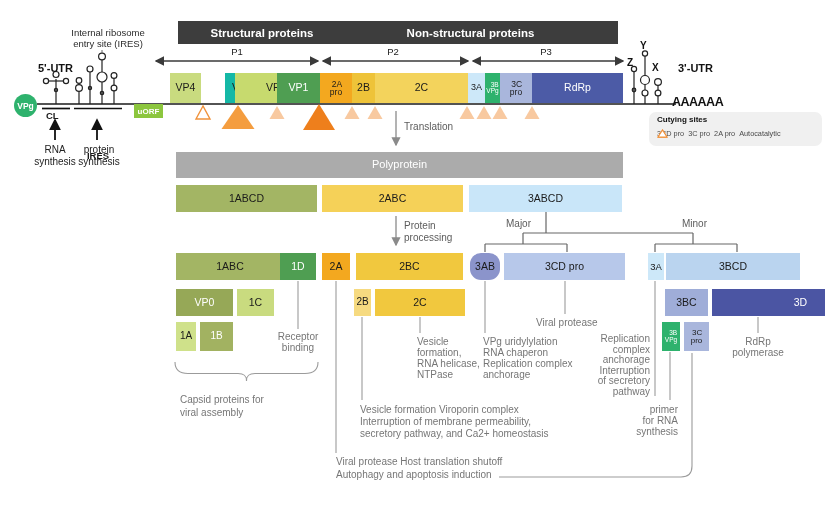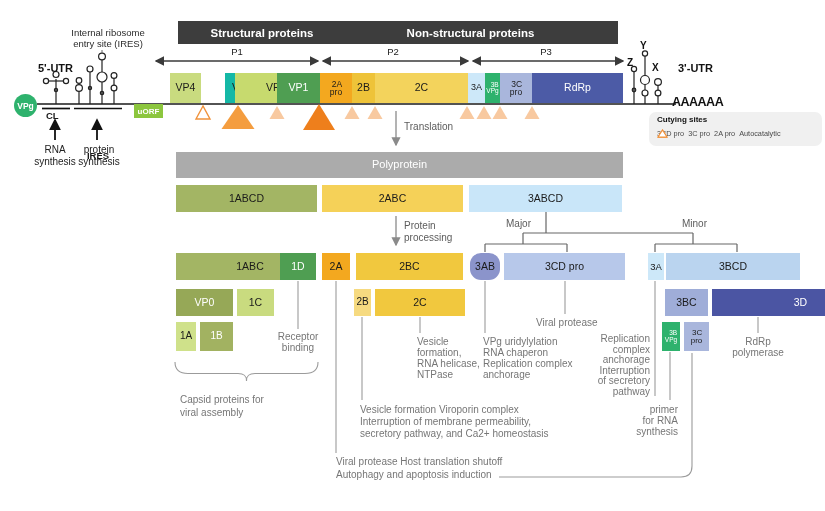--- a/index.html
+++ b/index.html
@@ -222,21 +222,21 @@
 
   <div class="box" style="left:176px;top:185px;width:141px;height:27px;background:#a3b564;">1ABCD</div>
   <div class="box" style="left:322px;top:185px;width:141px;height:27px;background:#f5d158;">2ABC</div>
   <div class="box" style="left:469px;top:185px;width:153px;height:27px;background:#c9e6f9;">3ABCD</div>
 
   <div class="flowlabel pre" style="left:404px;top:220px;">Protein
 processing</div>
   <div class="flowlabel" style="left:506px;top:218px;">Major</div>
   <div class="flowlabel" style="left:682px;top:218px;">Minor</div>
 
-  <div class="box" style="left:176px;top:253px;width:108px;height:27px;background:#a3b564;padding-left:20px;">1ABC</div>
+  <div class="box" style="left:176px;top:253px;width:108px;height:27px;background:#a3b564;">1ABC</div>
   <div class="box white" style="left:280px;top:253px;width:36px;height:27px;background:#4f9e52;">1D</div>
   <div class="box" style="left:322px;top:253px;width:28px;height:27px;background:#f3a81f;">2A</div>
   <div class="box" style="left:356px;top:253px;width:107px;height:27px;background:#f1c83e;">2BC</div>
   <div class="box" style="left:470px;top:253px;width:30px;height:27px;background:#8b94cb;border-radius:11px;">3AB</div>
   <div class="box" style="left:504px;top:253px;width:121px;height:27px;background:#b7c8ea;">3CD pro</div>
   <div class="box" style="left:648px;top:253px;width:16px;height:27px;background:#cde8f9;font-size:9.5px;">3A</div>
   <div class="box" style="left:666px;top:253px;width:134px;height:27px;background:#bad4ef;">3BCD</div>
 
   <div class="box white" style="left:176px;top:289px;width:57px;height:27px;background:#96a857;">VP0</div>
   <div class="box" style="left:237px;top:289px;width:37px;height:27px;background:#c9db7f;">1C</div>

